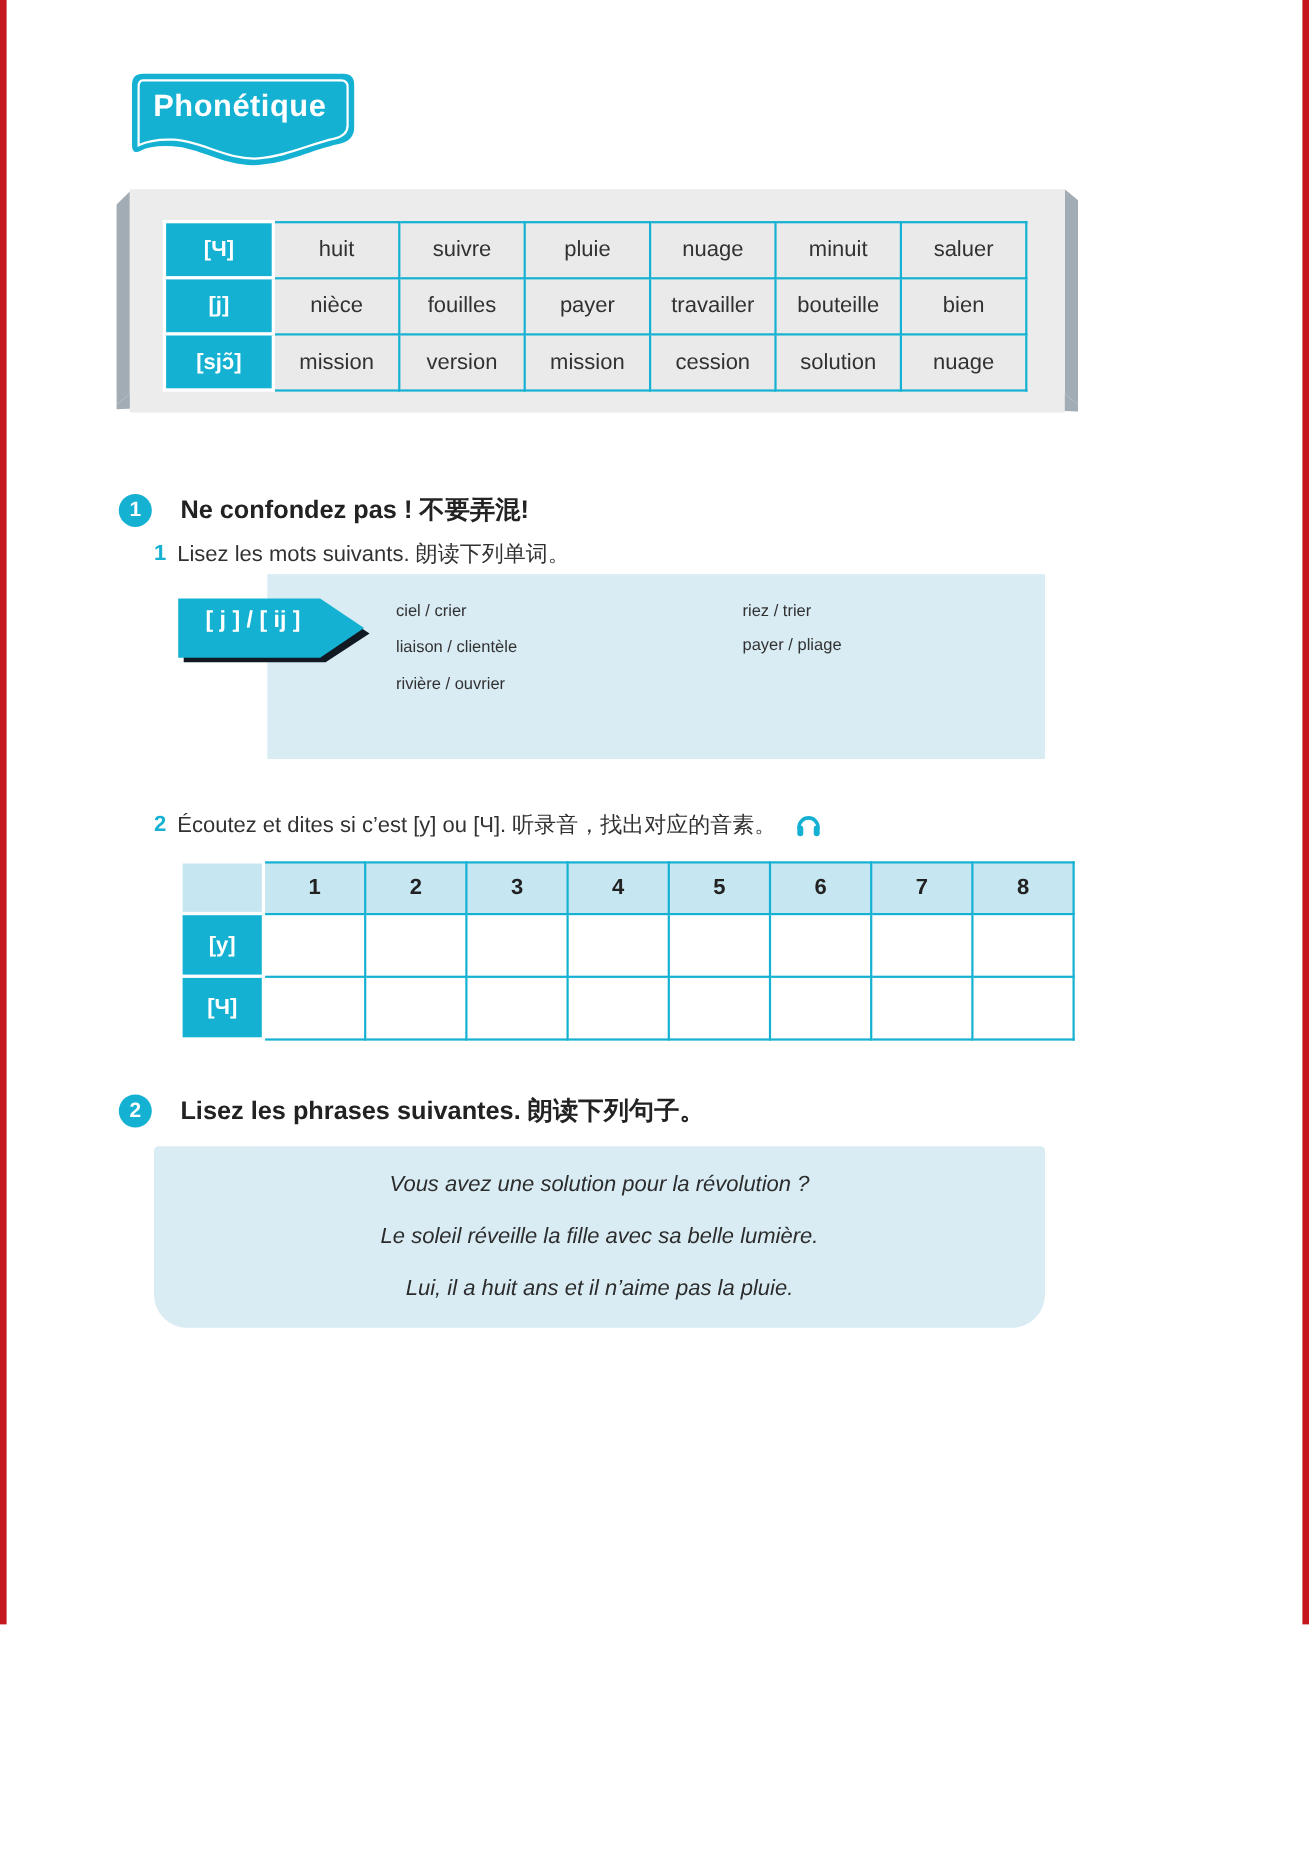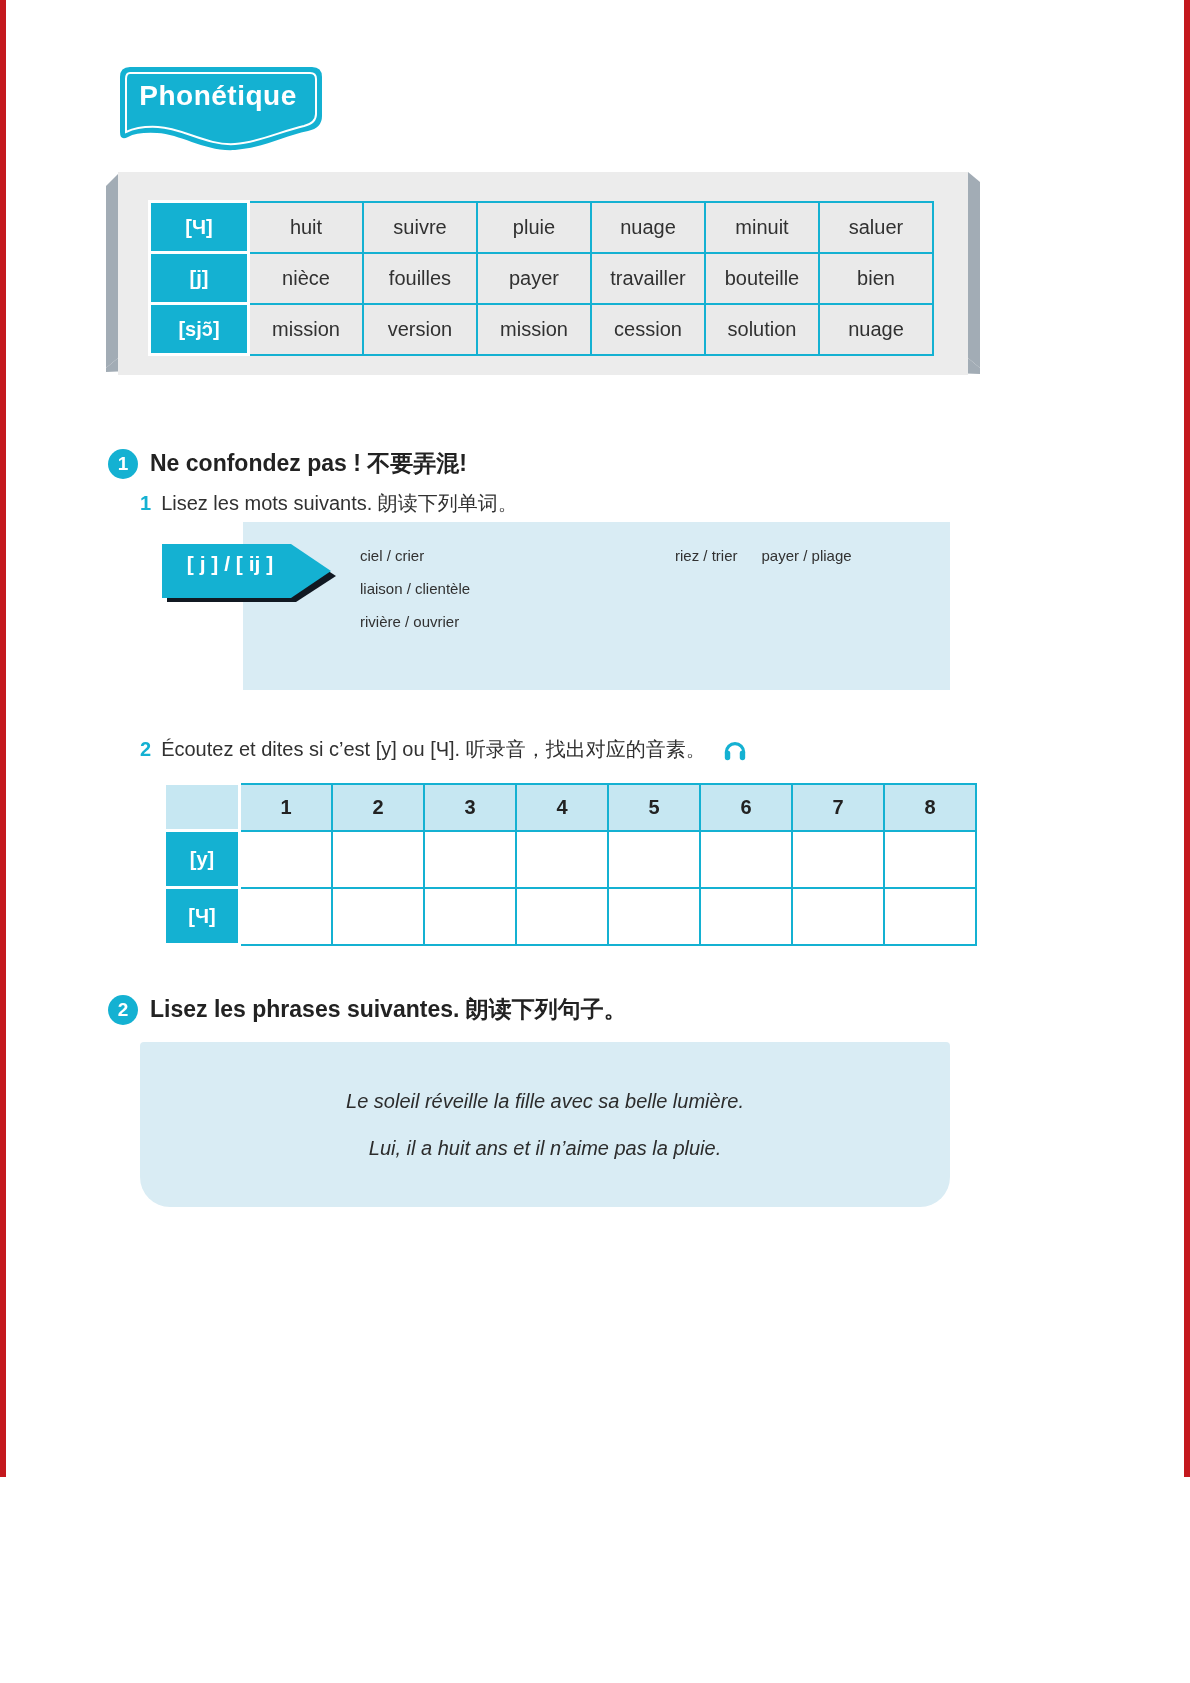--- a/index.html
+++ b/index.html
@@ -24,31 +24,31 @@
   .phon{position:absolute;left:148px;top:200px;}
   .phon td{height:48px;font-size:20px;}
   .phon td:first-child{width:96px;}
   .phon td:not(:first-child){width:112px;}
   .sym{background:var(--accent-cyan);color:#fff;font-weight:bold;border:3px solid #fff;}
   .phon .word{border:2px solid var(--accent-cyan);background:#eaeaea;color:var(--text-dark);}
 
   .sec-head{position:absolute;display:flex;align-items:center;gap:12px;}
   .numcircle{width:30px;height:30px;border-radius:50%;background:var(--accent-cyan);
         color:#fff;font-weight:bold;font-size:19px;display:flex;align-items:center;justify-content:center;flex:0 0 auto;}
-  .sec-title{font-size:23px;font-weight:bold;color:#222;}
+  .sec-title{font-size:23px;font-weight:bold;color:#222;margin-left:14px;}
 
   .sub{position:absolute;display:flex;align-items:center;gap:10px;font-size:20px;color:var(--text-dark);}
   .sub .n{color:var(--accent-cyan);font-weight:bold;}
 
   .bluebox1{position:absolute;left:243px;top:522px;width:707px;height:168px;background:var(--light-blue-panel);}
   .arrow-banner{position:absolute;left:160px;top:540px;width:180px;height:64px;}
   .arrow-banner .label{position:absolute;left:6px;top:12px;width:128px;text-align:center;
         color:#fff;font-weight:bold;font-size:21px;}
   .pairs-l{position:absolute;left:360px;top:545px;display:flex;flex-direction:column;gap:12px;}
-  .pairs-r{position:absolute;left:675px;top:545px;display:flex;flex-direction:row;gap:24px;}
+  .pairs-r{position:absolute;left:675px;top:545px;display:flex;flex-direction:column;gap:10px;}
   .pair{font-size:15px;line-height:21px;color:var(--text-dark);}
 
   .hp-icon{width:26px;height:26px;margin-left:6px;flex:0 0 auto;}
 
   .listen{position:absolute;left:163px;top:782px;}
   .listen td:first-child{width:72px;}
   .listen td:not(:first-child){width:90px;}
   .listen .num{height:44px;border:2px solid var(--accent-cyan);background:var(--table-header-blue);
         font-weight:bold;font-size:20px;color:#222;}
   .listen .corner{height:44px;border:3px solid #fff;background:var(--table-header-blue);}
@@ -199,20 +199,21 @@
       </tbody>
   </table>
 
   <div class="sec-head" style="left:108px;top:994px;">
     <div class="numcircle">2</div>
     <div class="sec-title">Lisez les phrases suivantes. 朗读下列句子。</div>
   </div>
 
   <div class="bluebox2">
     <div style="display:flex;flex-direction:column;align-items:center;gap:24px;">
+        <div class="sentence">Vous avez une solution pour la révolution ?</div>
         <div class="sentence">Le soleil réveille la fille avec sa belle lumière.</div>
         <div class="sentence">Lui, il a huit ans et il n’aime pas la pluie.</div>
       </div>
   </div>
 
   <div class="footer">
     <span class="pg">34</span>
     <span class="unit">Unité 2  Rencontres</span>
   </div>
 </div>

